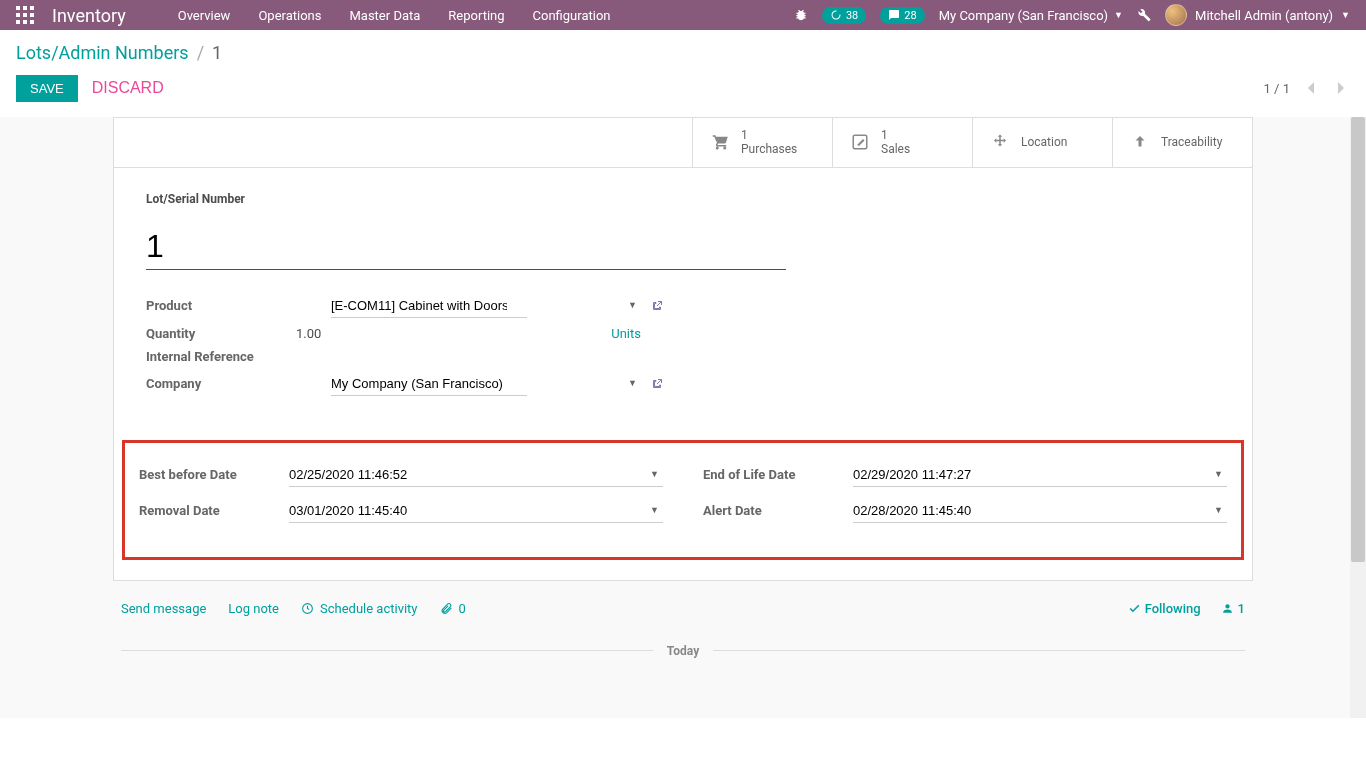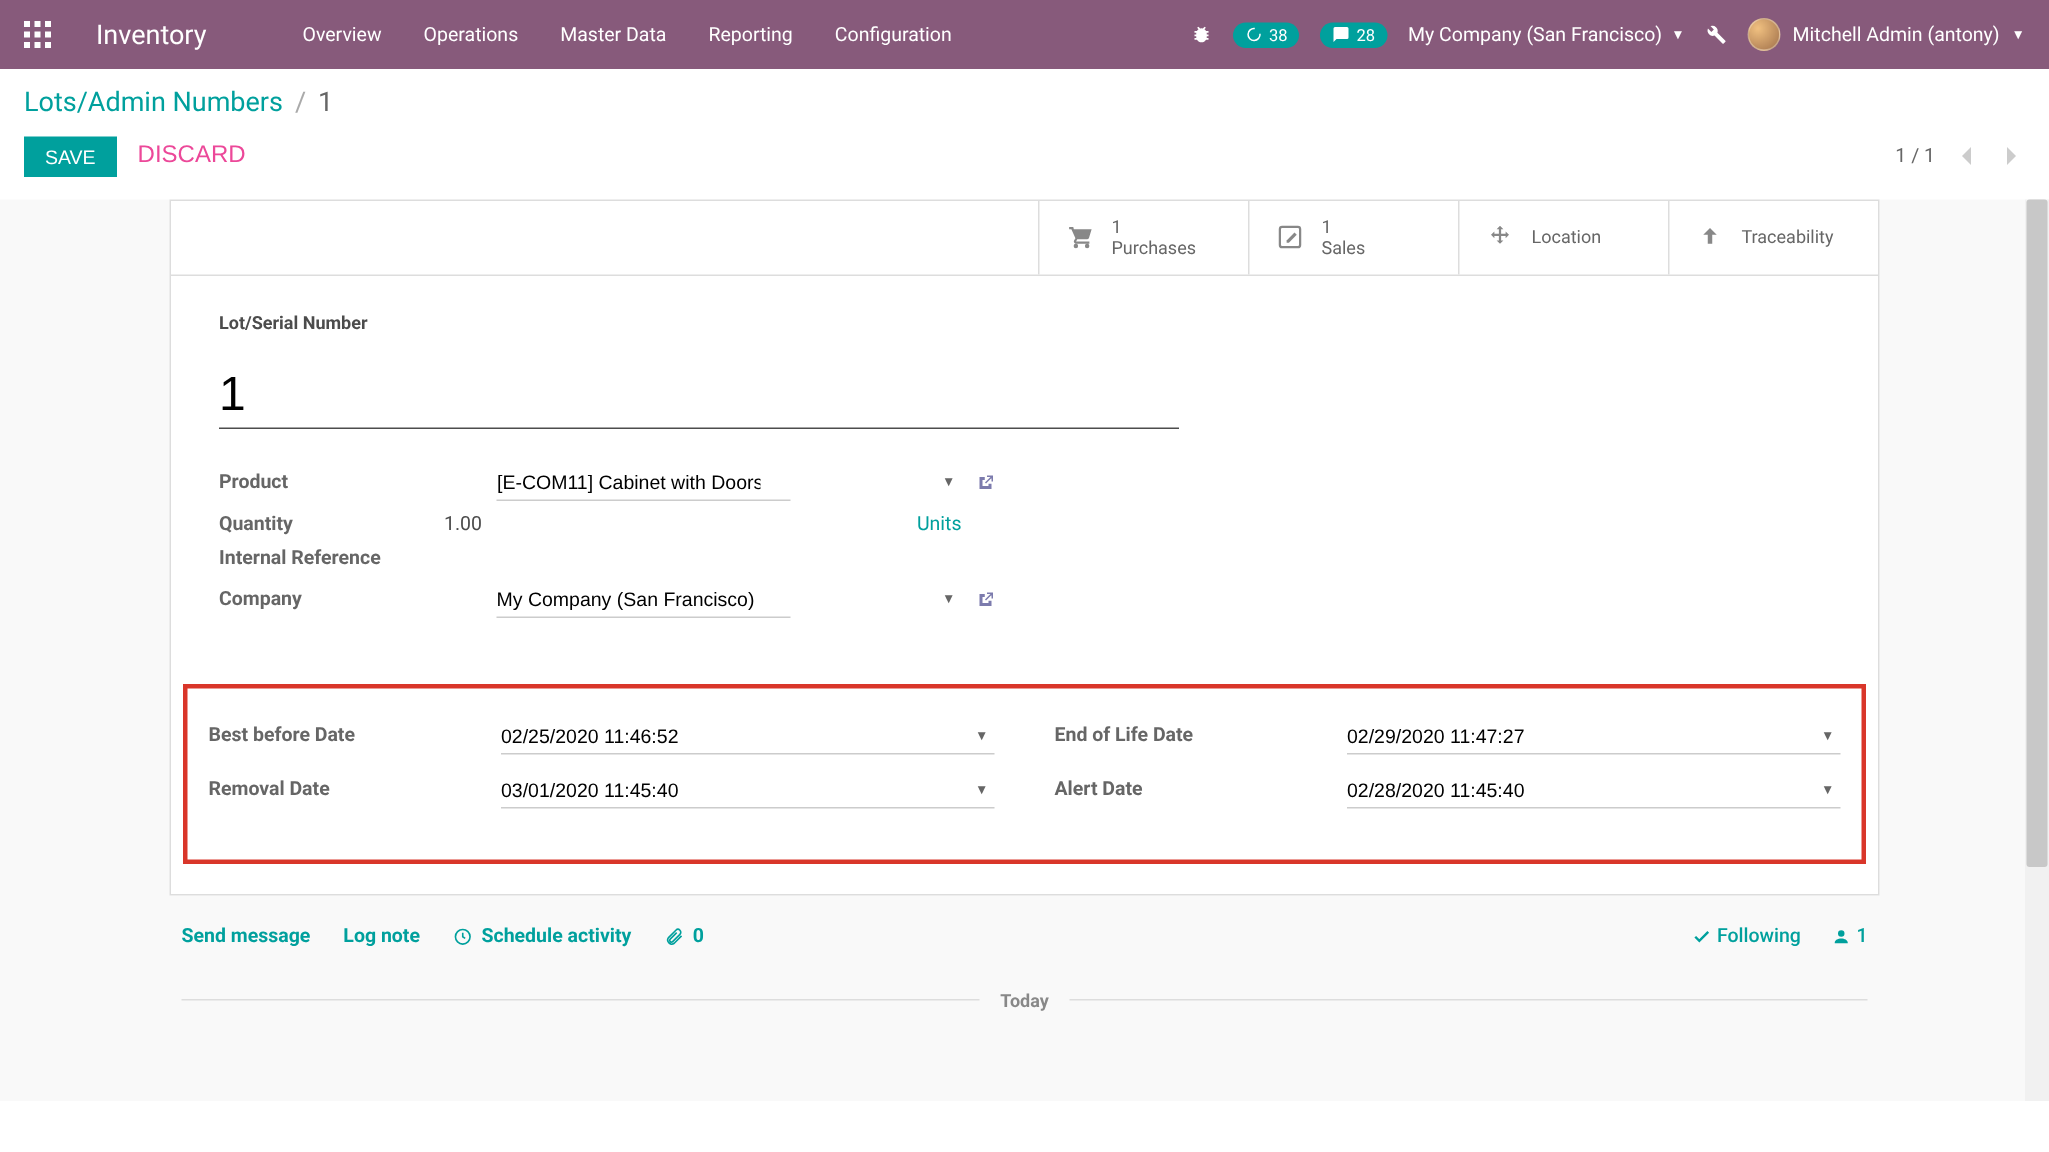--- a/index.html
+++ b/index.html
@@ -1,19 +1,19 @@
 <!DOCTYPE html>
 <html><head>
 <meta charset="utf-8">
 <style>
 * { margin: 0; padding: 0; box-sizing: border-box; }
 body { font-family: -apple-system, BlinkMacSystemFont, "Segoe UI", Roboto, "Helvetica Neue", Arial, sans-serif; font-size: 13px; color: #4c4c4c; background: #fff; }
 
 
-.navbar { background: #875a7b; height: 46px; display: flex; align-items: center; padding: 0 16px; color: #fff; gap: 12px; }
+.navbar { background: #875a7b; height: 30px; display: flex; align-items: center; padding: 0 16px; color: #fff; }
 .navbar .apps-icon { width: 18px; height: 18px; margin-right: 18px; cursor: pointer; }
 .apps-grid { display: grid; grid-template-columns: repeat(3, 4px); grid-template-rows: repeat(3, 4px); gap: 3px; }
 .apps-grid span { background: #fff; width: 4px; height: 4px; display: block; }
 .navbar .brand { font-size: 18px; font-weight: 400; margin-right: 40px; }
 .navbar .menu { display: flex; gap: 4px; }
 .navbar .menu a { color: #fff; padding: 8px 12px; text-decoration: none; font-size: 13px; cursor: pointer; }
 .navbar .right { margin-left: auto; display: flex; align-items: center; gap: 14px; }
 .navbar .badge-wrap { display: flex; align-items: center; gap: 4px; background: #00a09d; border-radius: 12px; padding: 2px 8px; font-size: 11px; cursor: pointer; }
 .navbar .bug-icon, .navbar .tool-icon { cursor: pointer; }
 .navbar .company { cursor: pointer; font-size: 13px; display: flex; align-items: center; gap: 6px; }
@@ -59,28 +59,28 @@
 
 
 .tabs { display: flex; border-bottom: 1px solid #ddd; margin-top: 70px; }
 .tab { padding: 8px 18px; border: 1px solid transparent; border-bottom: none; cursor: pointer; color: #666; font-size: 13px; }
 .tab.active { border-color: #ddd; background: #fff; position: relative; top: 1px; color: #4c4c4c; }
 
 
 .dates-panel { border: 3px solid #d9362a; margin: 4px 8px 20px; padding: 20px 14px 34px; display: grid; grid-template-columns: 1fr 1fr; column-gap: 40px; row-gap: 12px; }
 .date-field { display: grid; grid-template-columns: 150px 1fr; align-items: center; }
 .date-label { font-size: 13px; font-weight: 700; color: #666; }
-.date-input-wrap { position: relative; margin-left: 45px; }
+.date-input-wrap { position: relative; }
 .date-input { width: 100%; border: none; border-bottom: 1px solid #ccc; padding: 4px 20px 4px 0; font-size: 13px; background: transparent; }
 .date-input-wrap .dd { position: absolute; right: 4px; top: 6px; font-size: 9px; color: #666; pointer-events: none; }
 
 
 .chatter { max-width: 1140px; margin: 0 auto; padding: 20px 8px 30px; }
 .chatter-row { display: flex; align-items: center; gap: 22px; }
-.chatter-link { color: #00a09d; font-size: 13px; font-weight: 700; cursor: pointer; display: flex; align-items: center; gap: 6px; text-align: right; }
+.chatter-link { color: #00a09d; font-size: 13px; font-weight: 400; cursor: pointer; display: flex; align-items: center; gap: 6px; text-align: right; }
 .chatter-right { margin-left: auto; display: flex; align-items: center; gap: 20px; }
 .chatter-follow { color: #00a09d; font-weight: 500; display: flex; align-items: center; gap: 4px; }
 .chatter-count { color: #00a09d; font-weight: 500; display: flex; align-items: center; gap: 4px; cursor: pointer; }
 .today-sep { display: flex; align-items: center; margin-top: 28px; }
 .today-sep .line { flex: 1; height: 1px; background: #ddd; }
 .today-sep .label { padding: 0 14px; font-size: 12px; font-weight: 700; color: #888; }
 
 
 .fake-scroll { position: absolute; right: 0; top: 0; bottom: 0; width: 16px; background: #f1f1f1; }
 .fake-thumb { position: absolute; right: 1px; top: 0; width: 14px; height: 74%; background: #c8c8c8; border-radius: 2px; }

